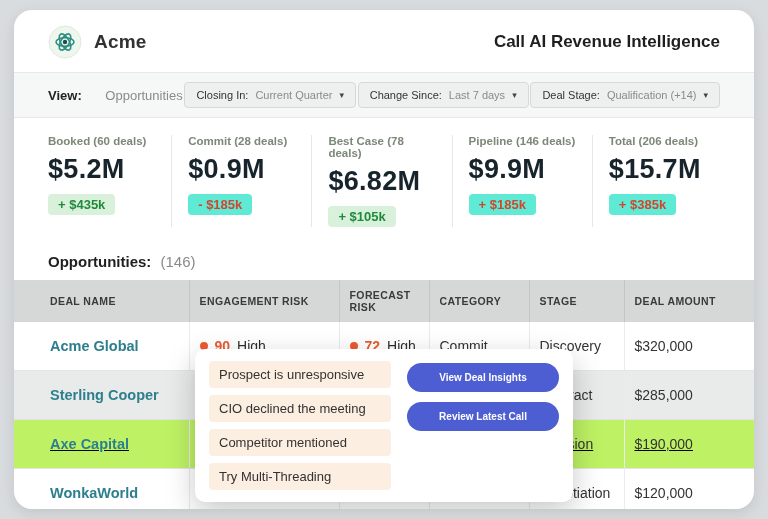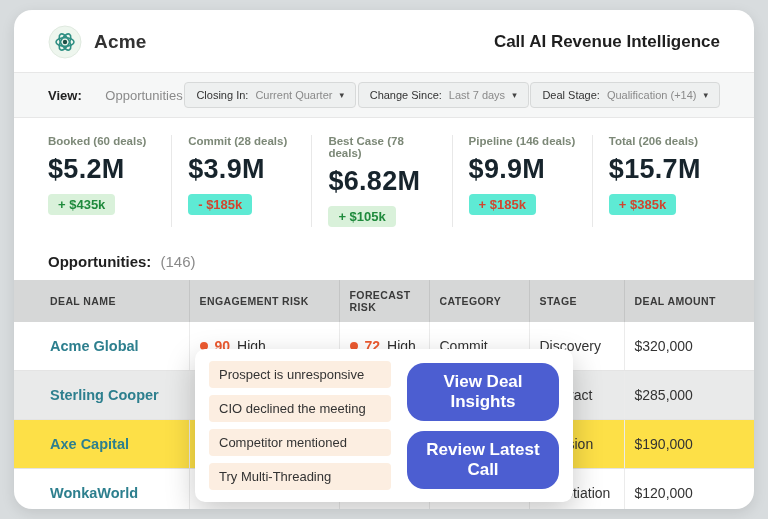--- a/index.html
+++ b/index.html
@@ -62,39 +62,39 @@
   thead th:first-child { padding-left: 36px; }
   thead th:last-child { border-right: none; }
   tbody td {
     padding: 16px 10px; font-size: 14px; color: #333;
     border-bottom: 1px solid #e4e4e4; border-right: 1px solid #ebebeb;
     white-space: nowrap; overflow: hidden;
   }
   tbody td:first-child { padding-left: 36px; }
   tbody td:last-child { border-right: none; }
   tr.row-alt1 { background: #e9eaea; }
-  tr.row-alt2 { background: #fde047; }
+  tr.row-alt2 { background: #bef264; text-decoration: underline; }
   .deal-link { color: #2d7f8e; font-weight: 700; font-size: 14.5px; cursor: pointer; }
   .risk { display: flex; align-items: center; gap: 7px; cursor: pointer; }
   .risk-icon { width: 7px; height: 7px; border: 4px solid #ed5a30; border-radius: 50%; background: #fff; display: inline-block; flex: none; }
   .risk-num { color: #ed5a30; font-weight: 700; }
   .risk-level { color: #2e2e2e; }
   
   .popup {
     position: absolute; left: 181px; top: 339px; width: 378px;
     background: #ffffff; border-radius: 10px;
     box-shadow: 0 10px 30px rgba(0,0,0,0.22);
     padding: 12px 14px; display: flex; gap: 16px; z-index: 5;
   }
   .chips { display: flex; flex-direction: column; gap: 7px; flex: 1; }
   .chip { background: #fceee1; border-radius: 4px; padding: 6px 10px; font-size: 13px; color: #333; }
   .actions { display: flex; flex-direction: column; gap: 10px; width: 152px; padding-top: 2px; }
   .action-btn {
     background: #4c5ed1; color: #fff; border: none; border-radius: 17px;
-    padding: 9px 10px; font-size: 17px; font-weight: 700; cursor: pointer;
+    padding: 9px 10px; font-size: 10px; font-weight: 700; cursor: pointer;
     font-family: inherit; text-align: center;
   }
 </style>
 </head>
 <body>
 
 <div class="card">
 
   <div class="header">
     <div class="brand-wrap">
@@ -137,21 +137,21 @@
   </div>
 
   <div class="kpis">
     <div class="kpi">
       <div class="klabel">Booked (60 deals)</div>
       <div class="kvalue">$5.2M</div>
       <span class="badge green">+ $435k</span>
     </div>
     <div class="kpi">
       <div class="klabel">Commit (28 deals)</div>
-      <div class="kvalue">$3.9M</div>
+      <div class="kvalue">$0.9M</div>
       <span class="badge red">- $185k</span>
     </div>
     <div class="kpi">
       <div class="klabel">Best Case (78 deals)</div>
       <div class="kvalue">$6.82M</div>
       <span class="badge green">+ $105k</span>
     </div>
     <div class="kpi">
       <div class="klabel">Pipeline (146 deals)</div>
       <div class="kvalue">$9.9M</div>

